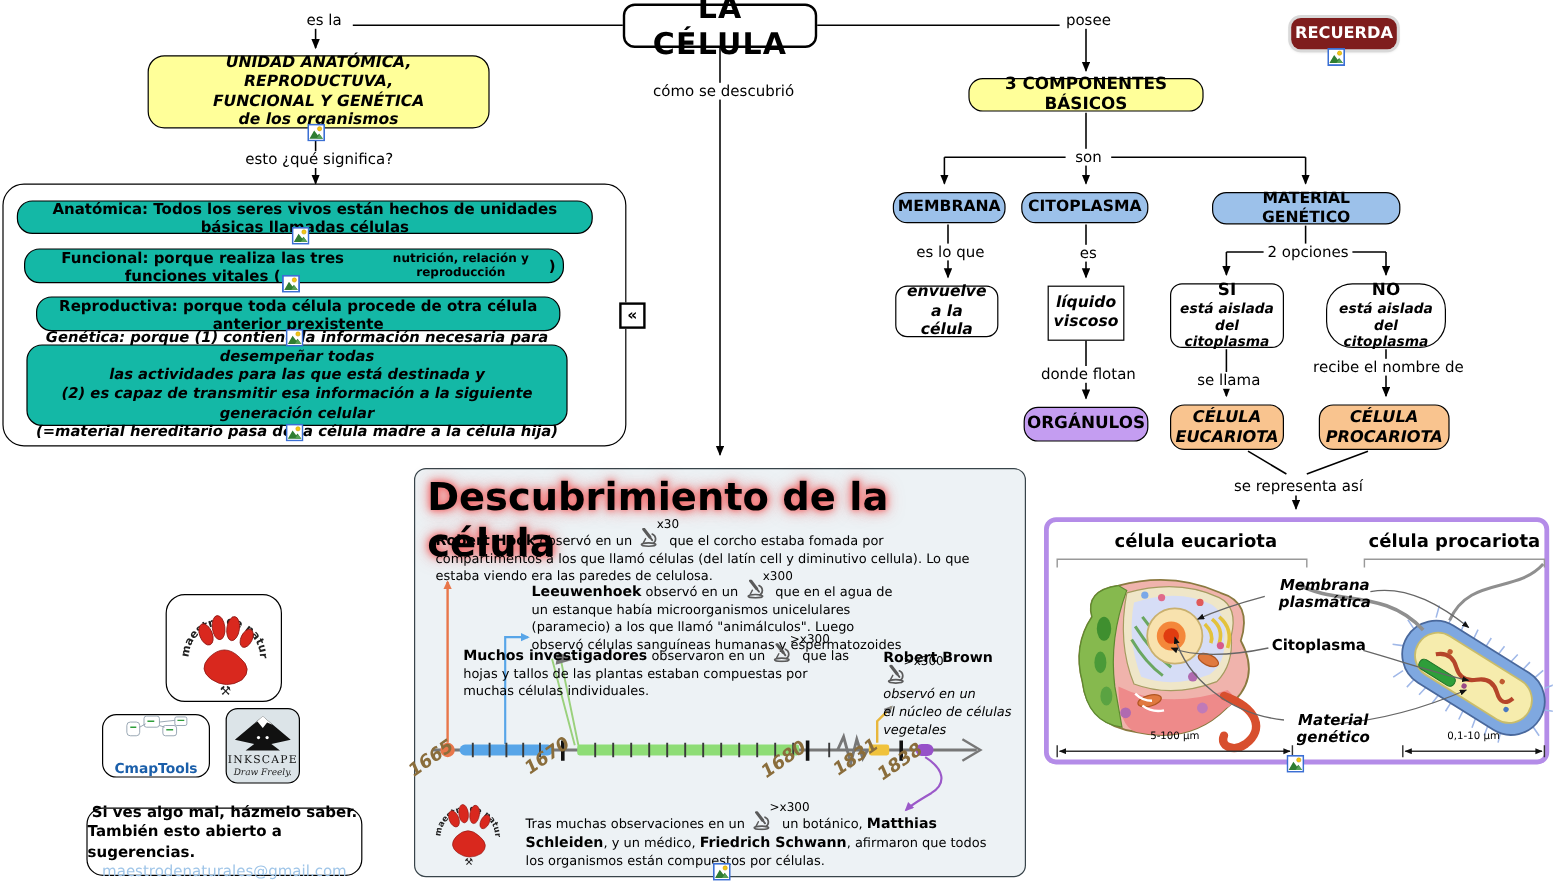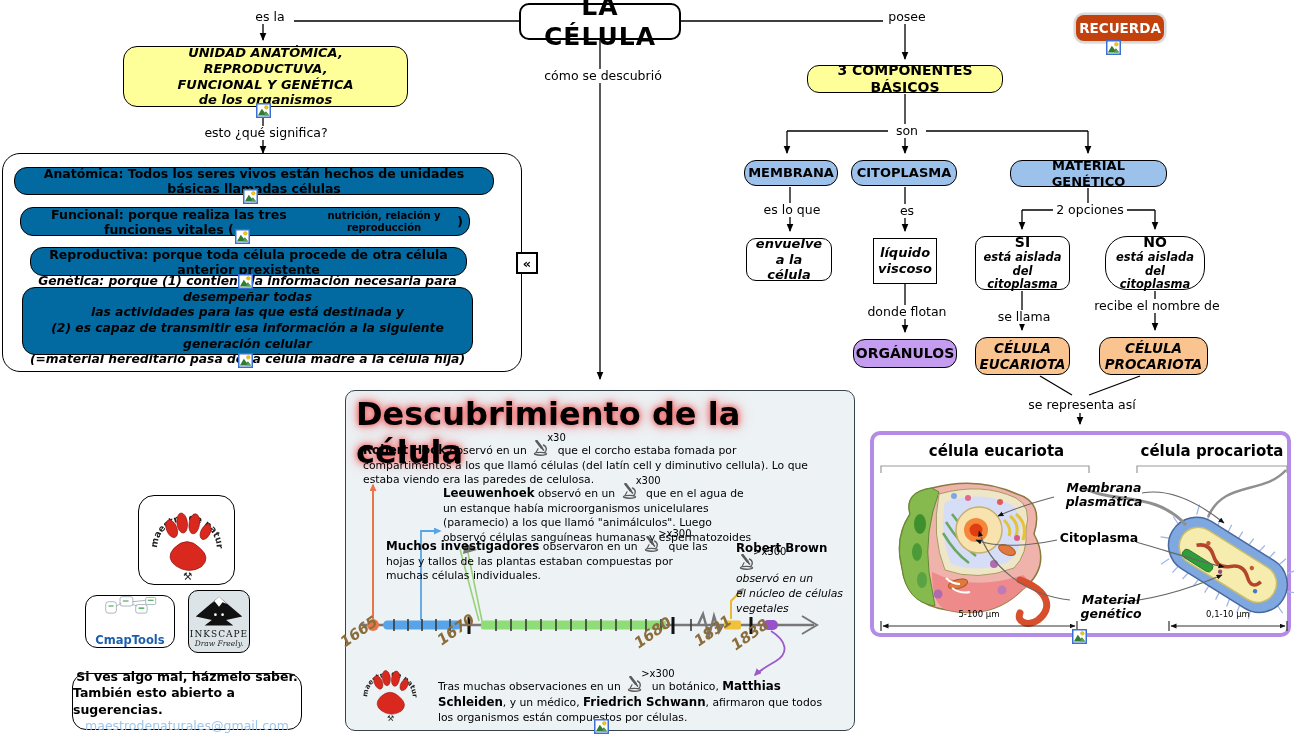--- a/index.html
+++ b/index.html
@@ -6,21 +6,21 @@
   #canvas{position:relative;width:1297px;height:739px;background:#fff;
     font-family:"DejaVu Sans","Liberation Sans",sans-serif;overflow:hidden;color:#000;}
   .abs{position:absolute;}
   svg.layer{position:absolute;left:0;top:0;pointer-events:none;}
   .node{position:absolute;border:1.5px solid #000;border-radius:12px;background:#fff;
     display:flex;flex-direction:column;align-items:center;justify-content:center;
     text-align:center;font-weight:bold;font-size:13px;line-height:1.2;box-sizing:border-box;padding:2px 6px;}
   .pre{white-space:pre-line;font-style:italic;}
   .clabel{position:absolute;font-size:12.5px;background:#fff;text-align:center;
     padding:0 2px;line-height:1.15;z-index:3;}
-  .lightbox{background:#0369a1;border-radius:13px;border-width:1.3px;}
+  .lightbox{background:#14b8a6;border-radius:13px;border-width:1.3px;}
   .yellow{background:#ffff99;}
   .blue{background:#9cc1ea;}
   .title-box{font-size:25px;border-width:2.5px;border-radius:10px;letter-spacing:1px;}
   .small-inline{font-size:10px;font-weight:bold;}
   .res-icon{position:absolute;width:15px;height:15px;z-index:4;}
   .collapse-box{position:absolute;width:18px;height:18px;border:2px solid #000;background:#fff;
     display:flex;align-items:center;justify-content:center;font-size:13px;font-weight:bold;z-index:4;}
   
   #disc-panel{position:absolute;left:345px;top:390px;width:510px;height:341px;background:#edf2f5;
     border:1.5px solid #38444a;border-radius:10px;box-sizing:border-box;z-index:2;}
@@ -39,21 +39,21 @@
   .cell-head{position:absolute;font-size:15px;font-weight:bold;text-align:center;z-index:3;}
   .cell-lab{position:absolute;font-size:12.5px;font-weight:bold;text-align:center;line-height:1.15;z-index:4;}
   .cell-scale{position:absolute;font-size:8.5px;text-align:center;z-index:3;}
   
   .logo-box{position:absolute;border:1.5px solid #000;border-radius:14px;background:#fff;
     display:flex;flex-direction:column;align-items:center;justify-content:center;box-sizing:border-box;z-index:2;}
   #feedback-box{position:absolute;left:72px;top:673px;width:228px;height:55px;border:1.6px solid #000;
     border-radius:14px;background:#fff;display:flex;flex-direction:column;align-items:center;
     justify-content:center;font-size:12.5px;font-weight:bold;line-height:1.3;z-index:2;}
   #feedback-box .email{font-weight:normal;color:#9fc5e8;}
-  .green-badge{background:#c2410c;color:#fff;border:none;border-radius:8px;
+  .green-badge{background:#7f1d1d;color:#fff;border:none;border-radius:8px;
     box-shadow:0 0 0 2.5px #d9d9d9,0 1px 3px rgba(0,0,0,.35);font-size:13.5px;}
 </style>
 </head>
 <body>
 
 <div id="canvas">
 
   <svg width="0" height="0" style="position:absolute" aria-hidden="true">
     <defs>
       <marker id="ab" markerWidth="9" markerHeight="8" refX="7.5" refY="3.5" orient="auto" markerUnits="userSpaceOnUse">

